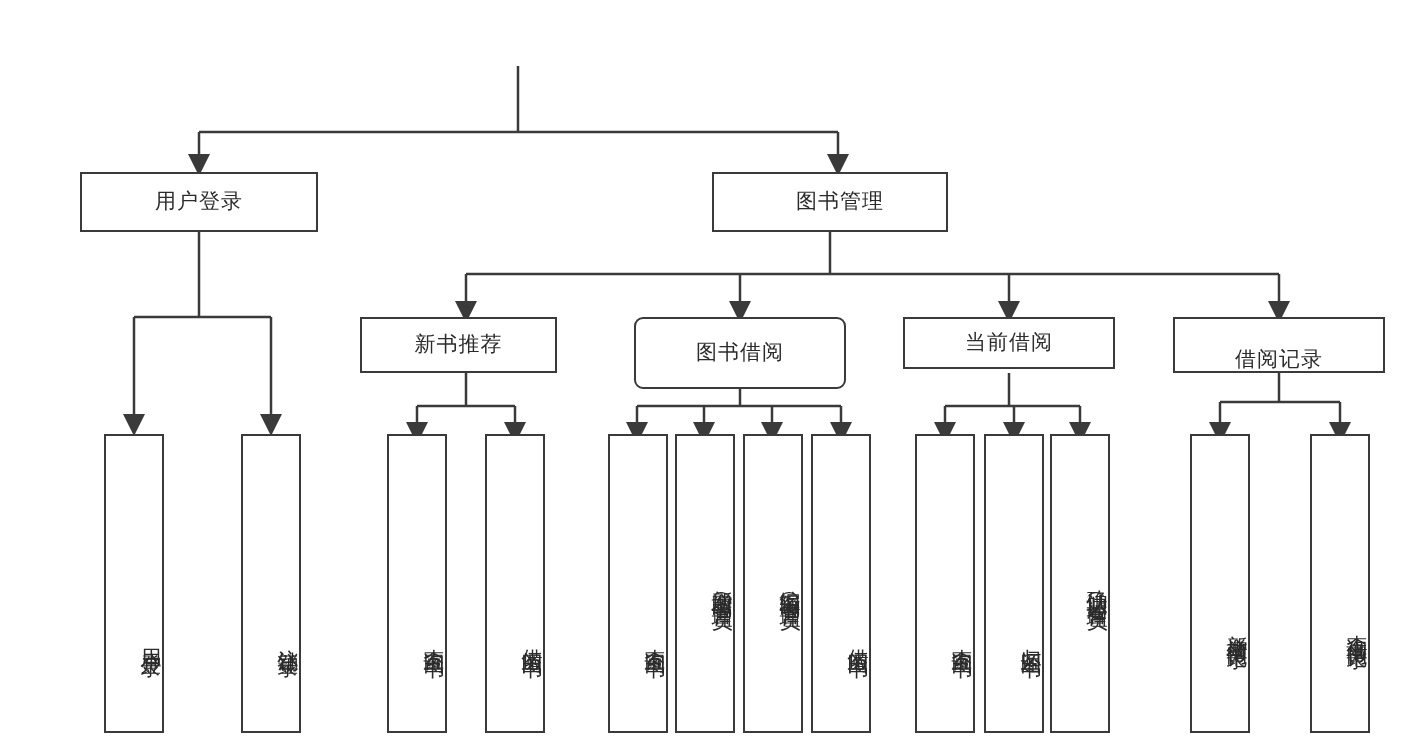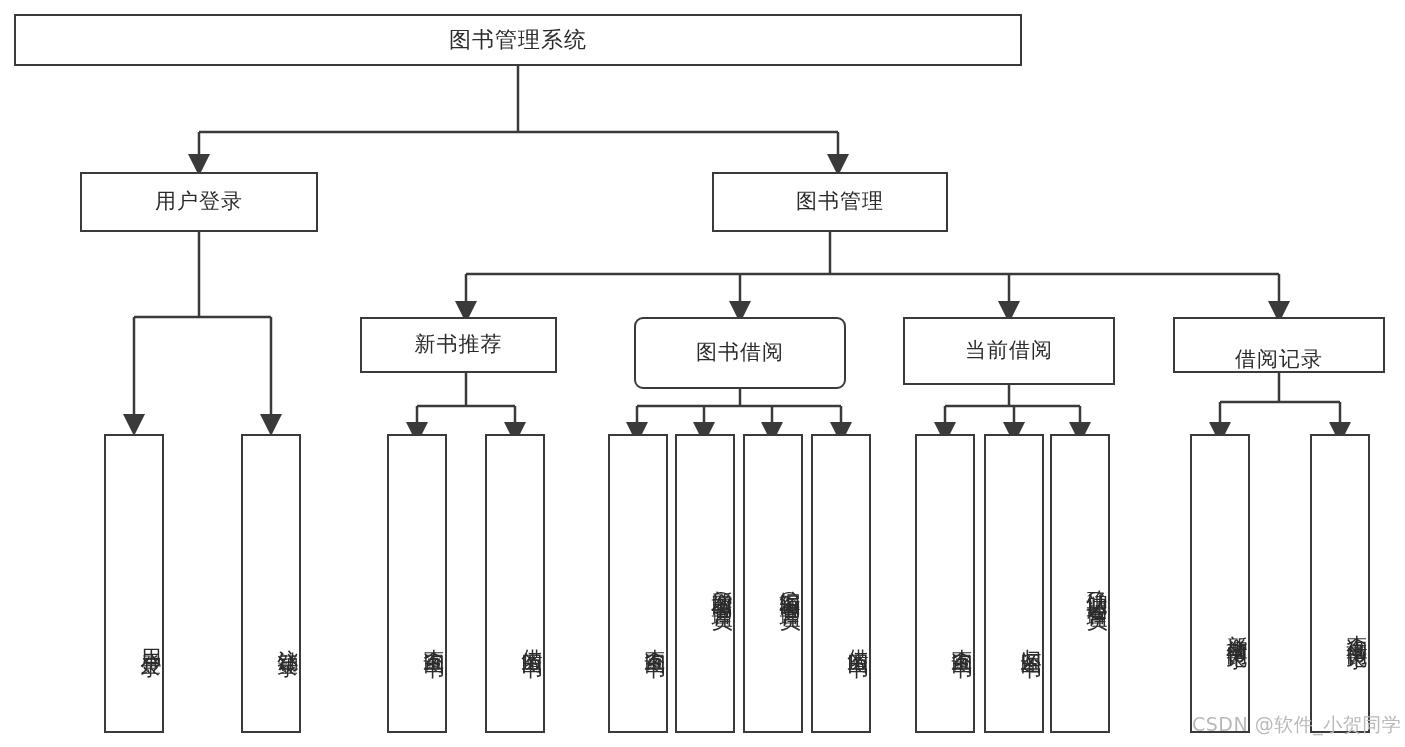--- a/index.html
+++ b/index.html
@@ -114,41 +114,38 @@
       <path d="M1014,406 L1014,424" marker-end="url(#arrow)"></path>
       <path d="M1080,406 L1080,424" marker-end="url(#arrow)"></path>
 
       <path d="M1279,373 L1279,402"></path>
       <path d="M1220,402 L1340,402"></path>
       <path d="M1220,402 L1220,424" marker-end="url(#arrow)"></path>
       <path d="M1340,402 L1340,424" marker-end="url(#arrow)"></path>
     </g>
   </svg>
 
-  <div class="node node-h node-root" style="left:14px; top:14px; width:1008px; height:52px;">
-    <span>图书管理系统</span>
-  </div>
 
   <div class="node node-h" style="left:80px; top:172px; width:238px; height:60px;">
     <span>用户登录</span>
   </div>
 
   <div class="node node-h" style="left:712px; top:172px; width:236px; height:60px;padding-left:20px;">
     <span>图书管理</span>
   </div>
 
   <div class="node node-h" style="left:360px; top:317px; width:197px; height:56px;">
     <span>新书推荐</span>
   </div>
 
   <div class="node node-h" style="left:634px; top:317px; width:212px; height:72px;border-radius:9px;">
     <span>图书借阅</span>
   </div>
 
-  <div class="node node-h" style="left:903px; top:317px; width:212px; height:68px;">
+  <div class="node node-h" style="left:903px; top:317px; width:212px; height:52px;">
     <span>当前借阅</span>
   </div>
 
   <div class="node node-h" style="left:1173px; top:317px; width:212px; height:56px;align-items:flex-end;">
     <span>借阅记录</span>
   </div>
 
   <div class="node node-v pad-top3" style="left:104px; top:434px; width:60px; height:299px;">
     <span>用户登录</span>
   </div>
@@ -194,15 +191,14 @@
   </div>
 
   <div class="node node-v pad-top2" style="left:1190px; top:434px; width:60px; height:299px;">
     <span>新增借阅记录</span>
   </div>
 
   <div class="node node-v pad-top2" style="left:1310px; top:434px; width:60px; height:299px;">
     <span>查询借阅记录</span>
   </div>
 
-  <div class="watermark" style="left:1192px; top:712px;">CSDN @软件_小贺同学</div>
 
 </div>
 
 </body></html>

